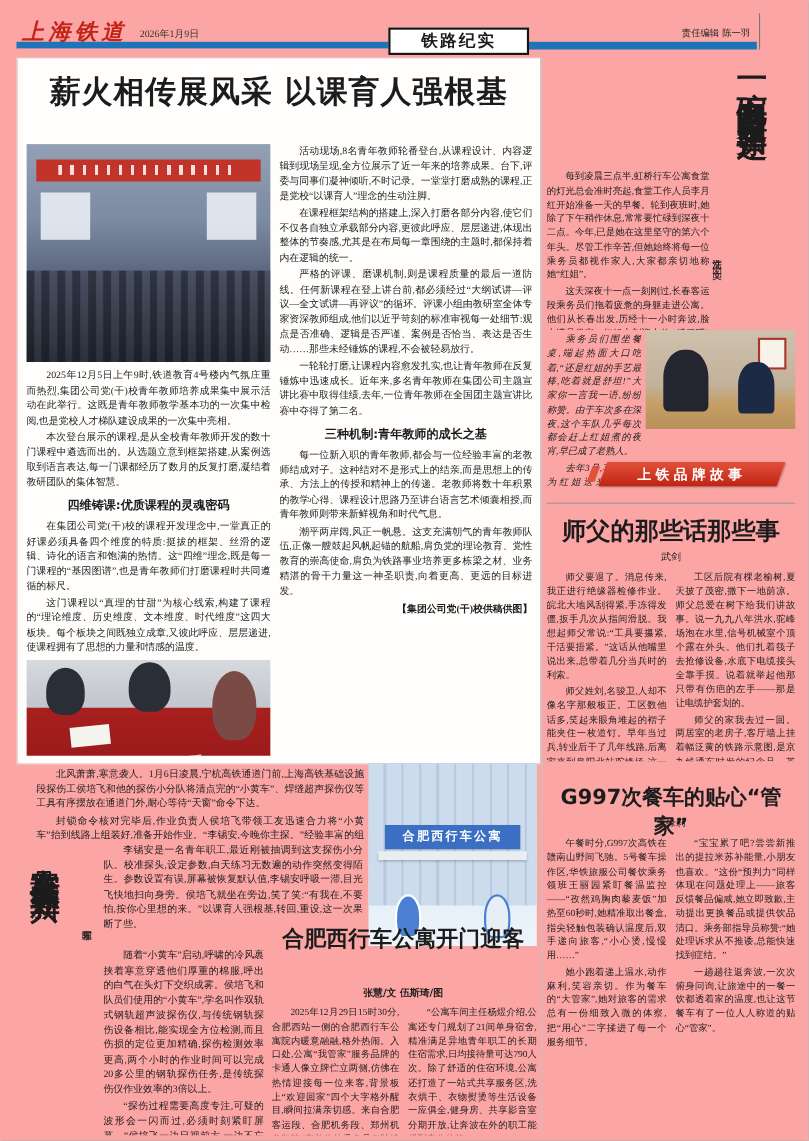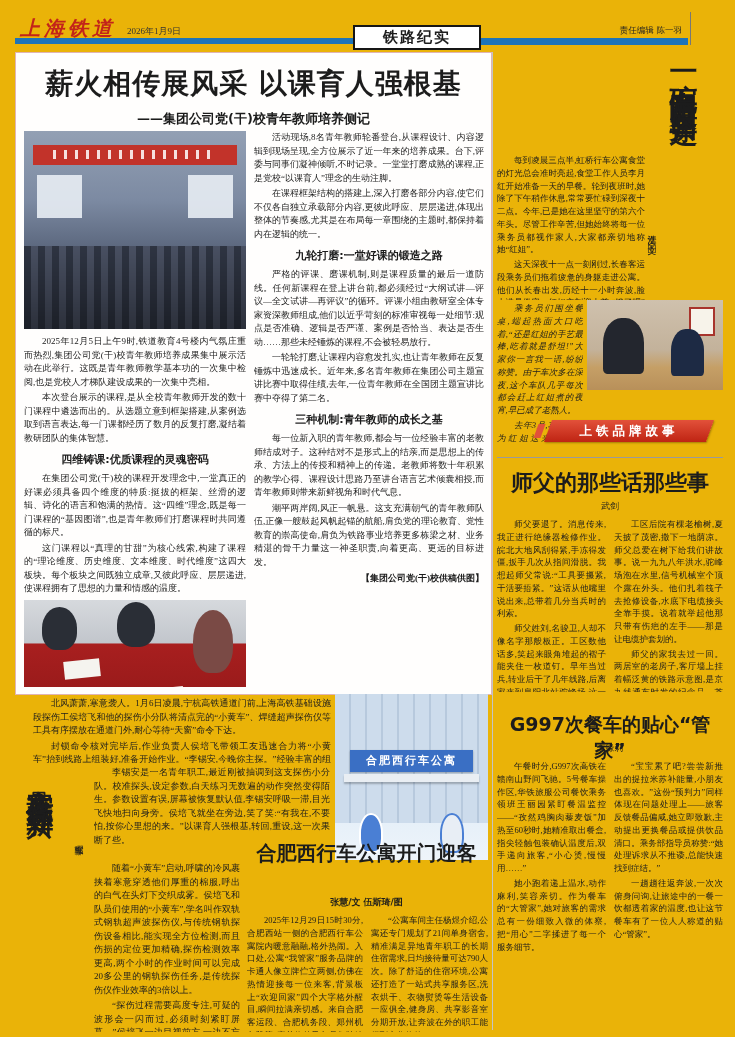--- a/index.html
+++ b/index.html
@@ -1,16 +1,16 @@
 <!DOCTYPE html>
 <html><head>
 <meta charset="utf-8">
 <style>
   html,body{margin:0;padding:0;background:#d8d8d8;}
-  .page{position:relative;width:735px;height:1037px;background:#eab308;margin:0 auto;
+  .page{position:relative;width:735px;height:1037px;background:#fca5a5;margin:0 auto;
         font-family:"Liberation Serif",serif;color:#1c1c1c;overflow:hidden;
         box-shadow:0 0 4px rgba(0,0,0,.4);}
   
   .masthead{position:absolute;left:20px;top:15px;color:#c3241a;font-family:"DejaVu Serif",serif;
             font-style:italic;font-weight:bold;font-size:20px;letter-spacing:4px;}
   .pubdate{position:absolute;left:127px;top:25px;font-size:9px;color:#333;}
   .blue-bar{position:absolute;left:15px;top:38px;width:673px;height:6px;background:#1e74b8;}
   .blue-bar-thin{position:absolute;left:477px;top:42px;width:211px;height:3px;background:#1e74b8;}
   .section-box{position:absolute;left:353px;top:25px;width:124px;height:21px;background:#fff;
                border:2px solid #161616;text-align:center;font-family:"DejaVu Sans",sans-serif;
@@ -104,21 +104,20 @@
   <div class="blue-bar"></div>
   <div class="blue-bar-thin"></div>
   <div class="section-box">铁路纪实</div>
   <div class="editor">责任编辑 陈一羽</div>
   <div class="corner">
     
   </div>
 
   <div class="main-article">
     <div class="main-title">薪火相传展风采 以课育人强根基</div>
-    <div class="main-subtitle">——集团公司党(干)校青年教师培养侧记</div>
 
     <div class="mcol-left">
       <div class="photo photo-conference">
         <div class="conf-banner"></div>
         <div class="conf-screen" style="left:6%;"></div>
         <div class="conf-screen" style="right:6%;"></div>
         <div class="conf-crowd"></div>
       </div>
       <p class="body-p">2025年12月5日上午9时,铁道教育4号楼内气氛庄重而热烈,集团公司党(干)校青年教师培养成果集中展示活动在此举行。这既是青年教师教学基本功的一次集中检阅,也是党校人才梯队建设成果的一次集中亮相。</p>
       <p class="body-p">本次登台展示的课程,是从全校青年教师开发的数十门课程中遴选而出的。从选题立意到框架搭建,从案例选取到语言表达,每一门课都经历了数月的反复打磨,凝结着教研团队的集体智慧。</p>
@@ -130,21 +129,20 @@
         <div class="ment-person" style="left:42%;top:2%;width:17%;height:36%;"></div>
         <div class="ment-person" style="right:6%;top:8%;width:18%;height:50%;background:#7a4a45;"></div>
         <div class="ment-paper" style="left:18%;top:48%;width:16%;height:14%;"></div>
         <div class="ment-paper" style="left:54%;top:70%;width:18%;height:16%;"></div>
       </div>
     </div>
 
     <div class="mcol-mid">
       <p class="body-p">活动现场,8名青年教师轮番登台,从课程设计、内容逻辑到现场呈现,全方位展示了近一年来的培养成果。台下,评委与同事们凝神倾听,不时记录。一堂堂打磨成熟的课程,正是党校“以课育人”理念的生动注脚。</p>
       <p class="body-p">在课程框架结构的搭建上,深入打磨各部分内容,使它们不仅各自独立承载部分内容,更彼此呼应、层层递进,体现出整体的节奏感,尤其是在布局每一章围绕的主题时,都保持着内在逻辑的统一。</p>
-      <h3 class="subhead">九轮打磨:一堂好课的锻造之路</h3>
       <p class="body-p">严格的评课、磨课机制,则是课程质量的最后一道防线。任何新课程在登上讲台前,都必须经过“大纲试讲—评议—全文试讲—再评议”的循环。评课小组由教研室全体专家资深教师组成,他们以近乎苛刻的标准审视每一处细节:观点是否准确、逻辑是否严谨、案例是否恰当、表达是否生动……那些未经锤炼的课程,不会被轻易放行。</p>
       <p class="body-p">一轮轮打磨,让课程内容愈发扎实,也让青年教师在反复锤炼中迅速成长。近年来,多名青年教师在集团公司主题宣讲比赛中取得佳绩,去年,一位青年教师在全国团主题宣讲比赛中夺得了第二名。</p>
       <h3 class="subhead">三种机制:青年教师的成长之基</h3>
       <p class="body-p">每一位新入职的青年教师,都会与一位经验丰富的老教师结成对子。这种结对不是形式上的结亲,而是思想上的传承、方法上的传授和精神上的传递。老教师将数十年积累的教学心得、课程设计思路乃至讲台语言艺术倾囊相授,而青年教师则带来新鲜视角和时代气息。</p>
       <p class="body-p">潮平两岸阔,风正一帆悬。这支充满朝气的青年教师队伍,正像一艘鼓起风帆起锚的航船,肩负党的理论教育、党性教育的崇高使命,肩负为铁路事业培养更多栋梁之材、业务精湛的骨干力量这一神圣职责,向着更高、更远的目标进发。</p>
       <div class="credit">【集团公司党(干)校供稿供图】</div>
     </div>
   </div>
 
   <div class="col" style="left:33px;top:697px;width:298px;height:66px;">

